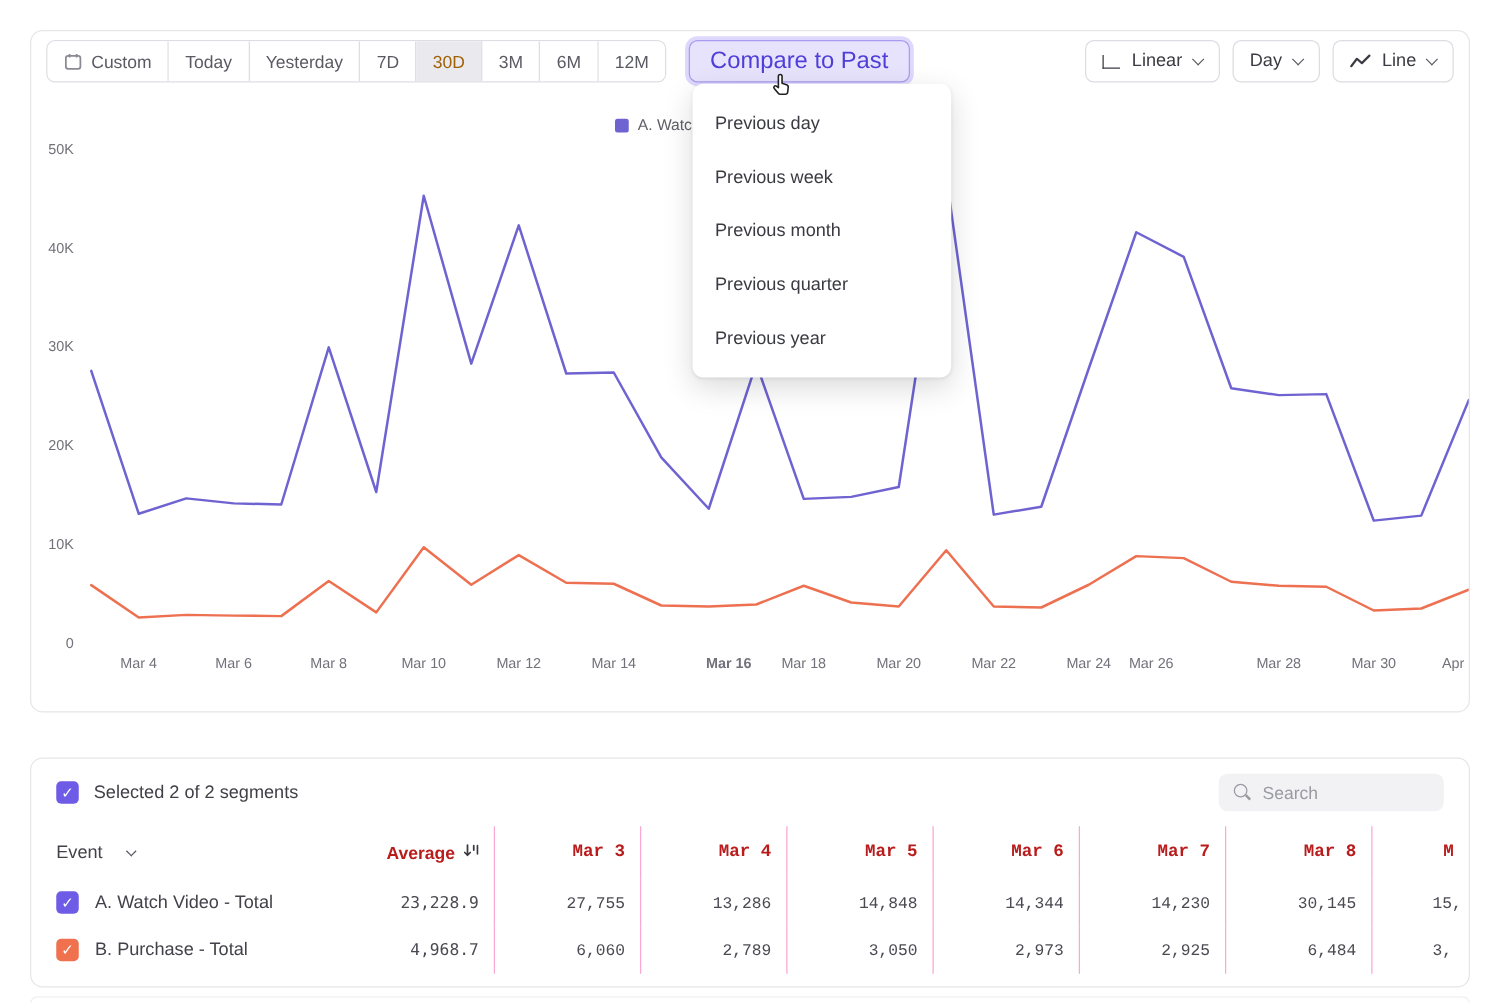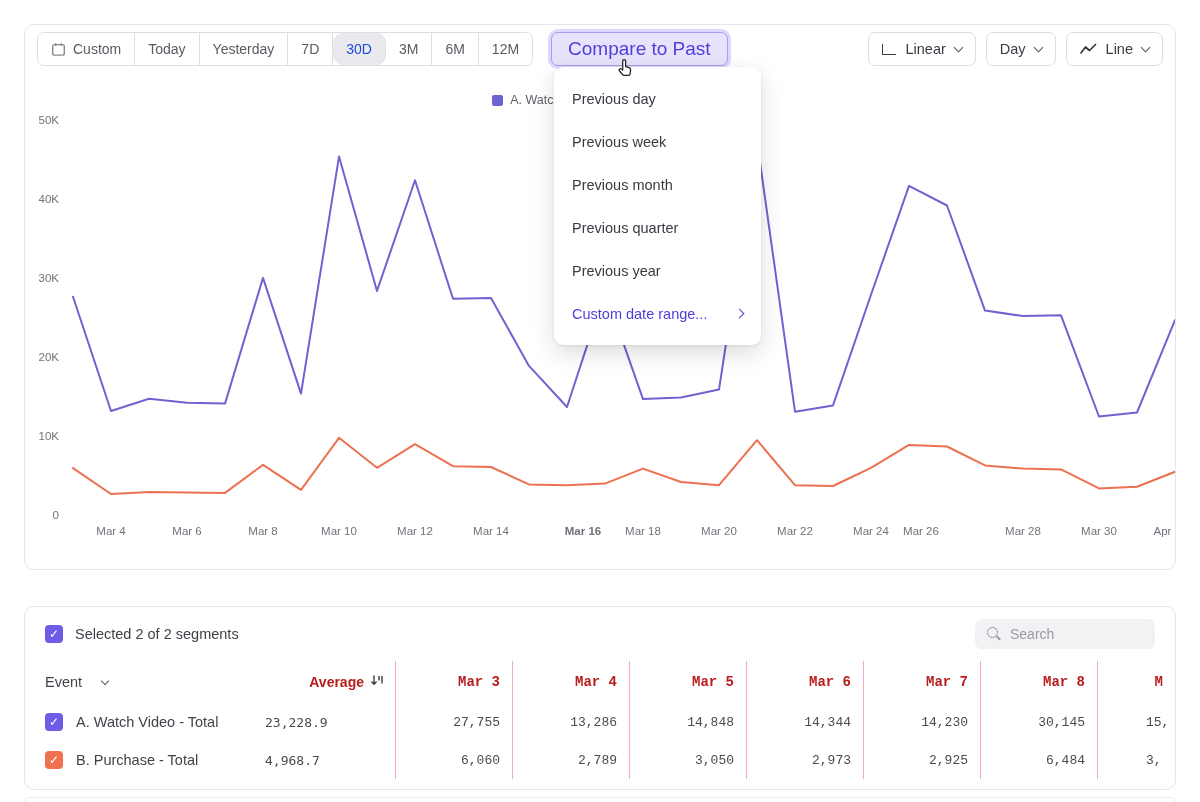--- a/index.html
+++ b/index.html
@@ -12,21 +12,21 @@
   .bottom-card { top:606px; height:184px; overflow:hidden; }
   .next-card-sliver { position:absolute; left:24px; top:797px; width:1152px; height:6px;
     border:1px solid #ededf0; border-bottom:none; border-radius:10px 10px 0 0; }
 
   
   .toolbar { position:absolute; left:12px; right:12px; top:7px; display:flex; align-items:flex-start; z-index:5; }
   .range-group { display:flex; border:1px solid #dddde3; border-radius:7px; overflow:hidden; height:34px; }
   .range-btn { display:flex; align-items:center; gap:7px; padding:0 13px; background:#fff;
     border:none; border-right:1px solid #dddde3; font-family:inherit; font-size:14px; color:#5a5a63; cursor:pointer;text-align:center; }
   .range-btn:last-child { border-right:none; }
-  .range-btn.selected { background:#e9e9ee; color:#1d4ed8;border-radius:10px; }
+  .range-btn.selected { background:#e9e9ee; color:#a16207; }
   .compare-btn { margin-left:18px; height:34px; padding:0 16px; border-radius:7px; cursor:pointer;
     background:#e8e3fc; border:1px solid #a89bf0; color:#4f3fd8; font-family:inherit; font-size:19px; font-weight:500;
     box-shadow:0 0 0 3px rgba(138,119,243,0.28); }
   .right-group { margin-left:auto; display:flex; gap:10px; }
   .tool-btn { display:flex; align-items:center; gap:9px; height:34px; padding:0 13px; cursor:pointer;
     border:1px solid #dcdce2; border-radius:7px; background:#fff; font-family:inherit; font-size:14.5px; color:#3b3b43; font-weight:500; }
   .chev { width:7px; height:7px; border-right:1.6px solid #5a5a63; border-bottom:1.6px solid #5a5a63;
     transform:rotate(45deg); margin-top:-4px; }
   .linear-icon { width:14px; height:11px; border-left:1.8px solid #3b3b43; border-bottom:1.8px solid #3b3b43; }
   .cal-icon, .line-icon { display:flex; align-items:center; }
@@ -65,21 +65,21 @@
   .search input { border:none; background:transparent; outline:none; font-size:14px; color:#3b3b43;
     width:100%; font-family:inherit; }
   .search input::placeholder { color:#9a9aa3; }
 
   .tbl { margin-top:4px; }
   .trow { display:grid; grid-template-columns:240px 130px repeat(6,117px) minmax(60px,1fr); align-items:center; height:38px; }
   .trow.thead { height:42px; }
   .c-event { display:flex; align-items:center; gap:13px; padding-left:20px; font-size:14.5px; color:#42424a; }
   .c-head { text-align:right; padding-right:12px; font-size:14px; color:#b91c1c; font-weight:600; }
   .c-head.with-icon { display:flex; justify-content:flex-end; align-items:center; gap:6px; }
-  .c-num { padding-right:12px; font-family:"DejaVu Sans Mono", monospace; font-size:13px; color:#4a4a52; }
+  .c-num { text-align:right; padding-right:12px; font-family:"DejaVu Sans Mono", monospace; font-size:13px; color:#4a4a52; }
   .sep { border-left:1px solid #f9a8d4; height:100%; display:flex; align-items:center; justify-content:flex-end;font-family:Liberation Mono, monospace; }
   .c-cut { padding-left:48px; text-align:left; justify-content:flex-start; }
   .c-cut-head { padding-left:64px; text-align:left; }
   .event-chev { width:6px; height:6px; border-right:1.5px solid #5a5a63; border-bottom:1.5px solid #5a5a63;
     transform:rotate(45deg); margin-top:-3px; margin-left:7px; }
 </style>
 </head>
 <body>
 
 <div class="card top-card">
@@ -191,24 +191,20 @@
       </div>
       <div class="menu-item">
         <span>Previous month</span>
       </div>
       <div class="menu-item">
         <span>Previous quarter</span>
       </div>
       <div class="menu-item">
         <span>Previous year</span>
       </div>
-      <div class="menu-item custom">
-        <span>Custom date range...</span>
-        <span class="chev-right"></span>
-      </div>
     </div>
 
   <svg class="cursor-hand" width="22" height="24" viewBox="0 0 24 24">
     <path d="M10 2.8c.9 0 1.6.7 1.6 1.6v6.1l3.9 1.2c1 .3 1.6 1.3 1.5 2.3l-.5 4.3c-.1 1-1 1.8-2 1.8h-4.6c-.6 0-1.2-.3-1.6-.8l-3.5-4.3c-.5-.6-.4-1.5.2-2 .5-.4 1.2-.4 1.7 0l1.7 1.3V4.4c0-.9.7-1.6 1.6-1.6z" fill="#fff" stroke="#222" stroke-width="1.4" stroke-linejoin="round"></path>
   </svg>
 </div>
 
 <div class="card bottom-card">
   <div class="bc-header">
     <span class="cbx" id="select-all-cbx" style="background: rgb(110, 91, 230);"></span>

